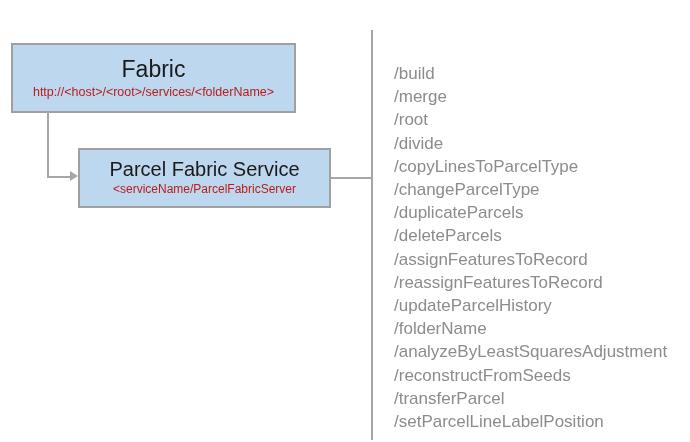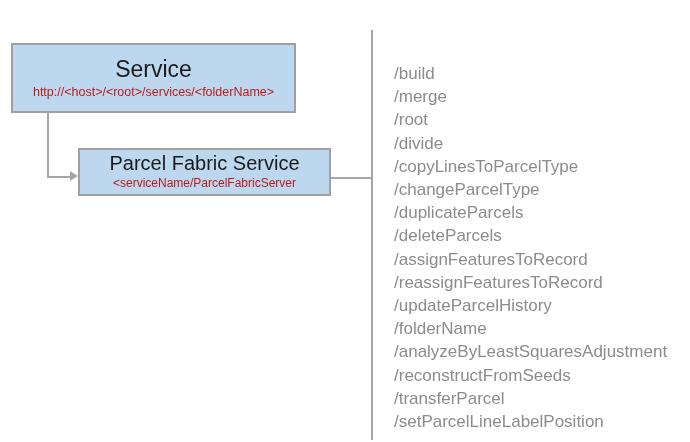--- a/index.html
+++ b/index.html
@@ -49,21 +49,21 @@
     margin-bottom: 5px;
   }
   #catalog-node .node-subtitle {
     font-size: 12.5px;
   }
 
   #service-node {
     left: 78px;
     top: 148px;
     width: 253px;
-    height: 48px;
+    height: 60px;
   }
   #service-node .node-title {
     font-size: 20px;
     margin-bottom: 3px;
   }
   #service-node .node-subtitle {
     font-size: 12px;
   }
 
   
@@ -126,21 +126,21 @@
     color: #8c8c8c;
     font-size: 17px;
     line-height: 23.2px;
     white-space: nowrap;
   }
 </style>
 </head>
 <body>
 
 <div class="node" id="catalog-node">
-  <div class="node-title">Service</div>
+  <div class="node-title">Fabric</div>
   <div class="node-subtitle">http://&lt;host&gt;/&lt;root&gt;/services/&lt;folderName&gt;</div>
 </div>
 
 <div class="connector" id="conn-drop"></div>
 <div class="connector" id="conn-run"></div>
 <div id="conn-arrow"></div>
 
 <div class="node" id="service-node">
   <div class="node-title">Parcel Fabric Service</div>
   <div class="node-subtitle">&lt;serviceName/ParcelFabricServer</div>

